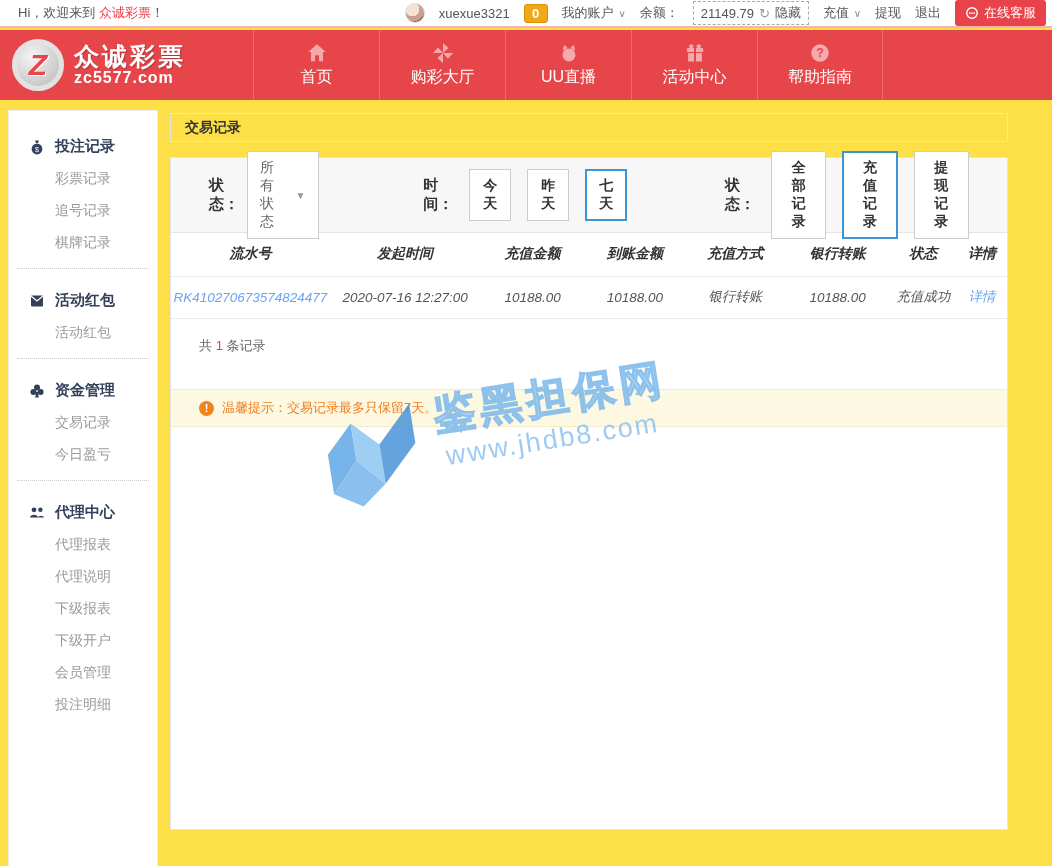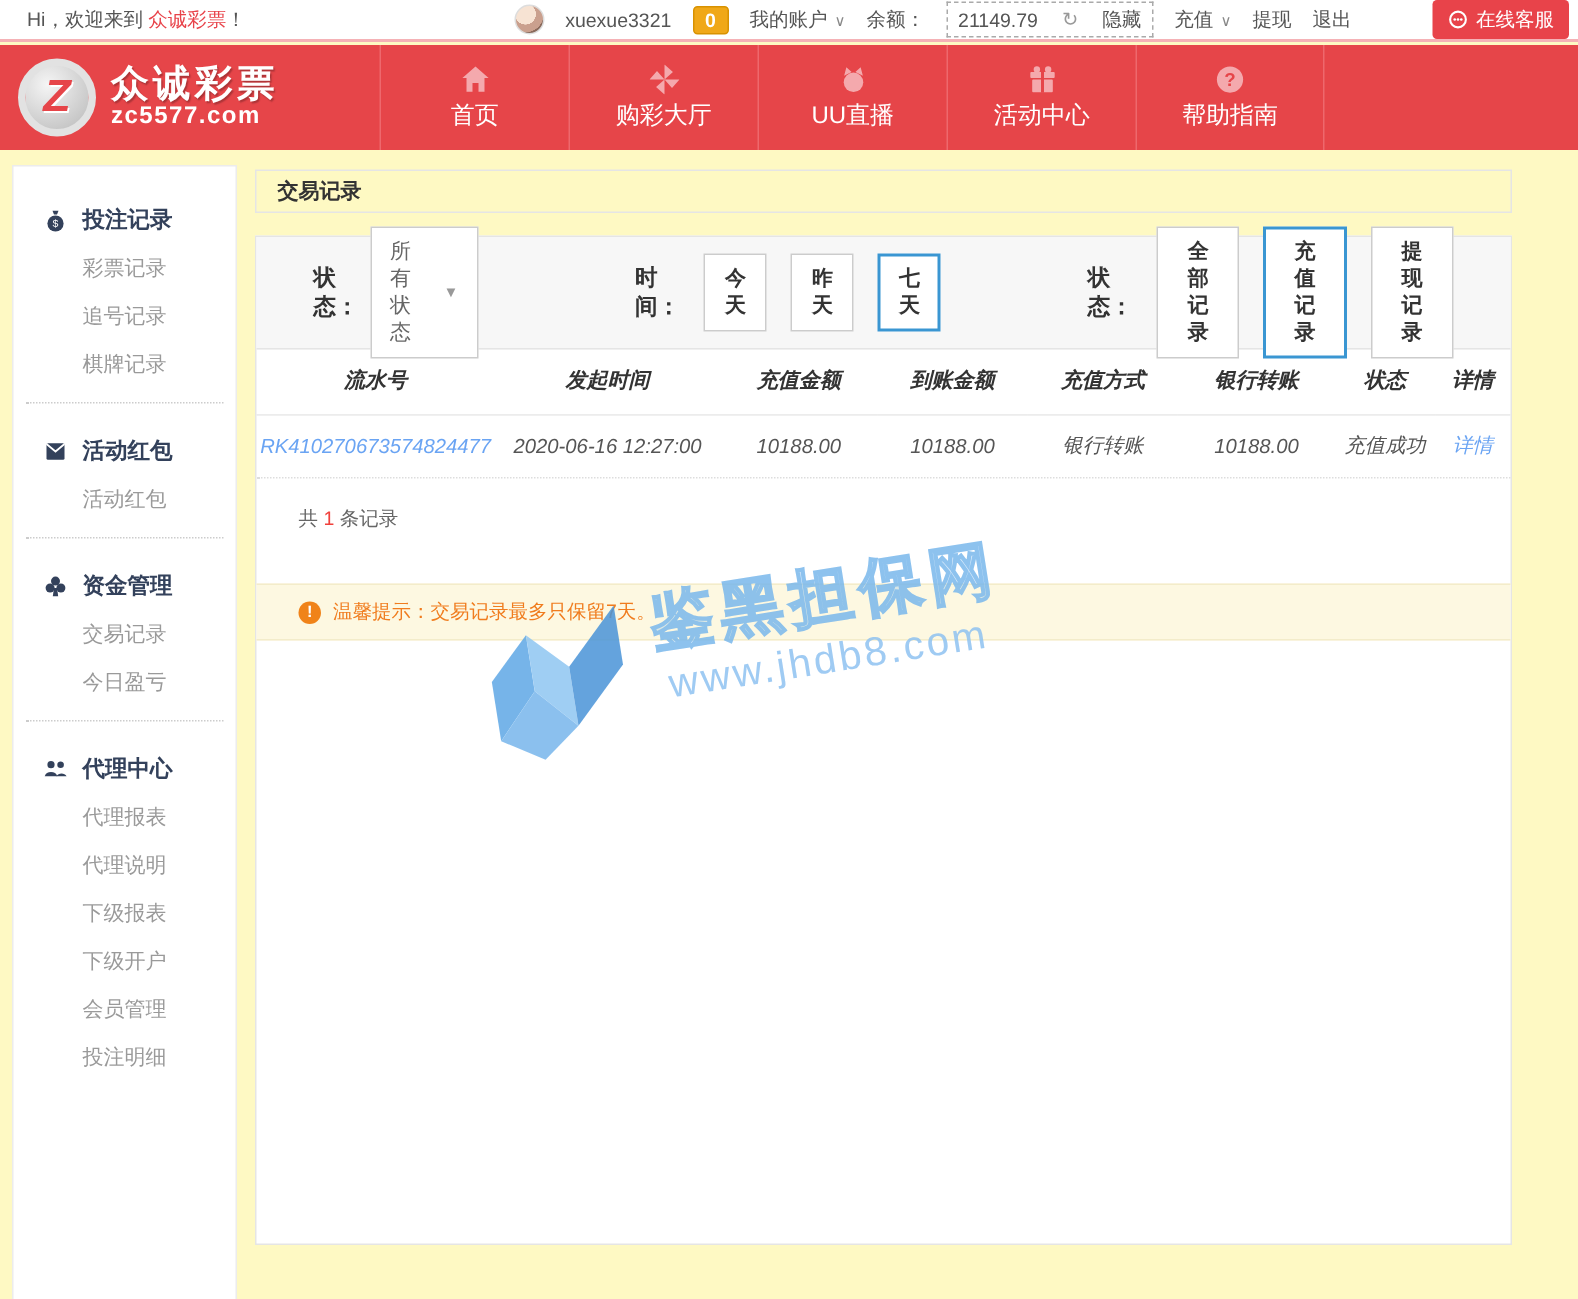--- a/index.html
+++ b/index.html
@@ -1,36 +1,36 @@
 <!DOCTYPE html>
 <html><head>
 <meta charset="utf-8">
 <style>
   * { margin:0; padding:0; box-sizing:border-box; }
   html,body { background:#fff; }
   body { font-family:"Liberation Sans","DejaVu Sans",sans-serif; }
-  .page { position:relative; width:1052px; height:866px; background:#fef9c3; overflow:hidden; }
+  .page { position:relative; width:1052px; height:866px; background:#fde047; overflow:hidden; }
 
   
   .topbar { position:absolute; left:0; top:0; width:1052px; height:28px;
     display:flex; align-items:center; justify-content:space-between;
     background:#fff; border-bottom:2px solid #f5b2b6; font-size:13px; color:#555; }
   .topbar-left { padding-left:18px; white-space:nowrap; }
   .brand-red { color:#e8434a; }
   .topbar-right { display:flex; align-items:center; gap:14px; padding-right:6px; white-space:nowrap; }
   .avatar { width:20px; height:20px; border-radius:50%;
     background:radial-gradient(circle at 35% 30%, #f7e3d3 0 40%, #caa08e 41% 70%, #8a6a5c 71%); border:1px solid #ddd; }
   .badge { display:inline-block; min-width:24px; padding:1px 6px; text-align:center;
     background:#f0a818; border:1px solid #d89200; border-radius:3px; color:#fff; font-weight:bold; }
   .caret { font-size:10px; color:#888; margin-left:2px; }
-  .balance-box { display:inline-flex; align-items:center; gap:16px; border:1px dashed #aaa;
+  .balance-box { display:inline-flex; align-items:center; gap:5px; border:1px dashed #aaa;
     padding:2px 7px; color:#555; }
   .refresh { color:#999; font-size:13px; }
   .cs-btn { display:inline-flex; align-items:center; gap:5px; background:#e8434a; color:#fff;
-    padding:4px 10px; border-radius:3px; font-size:13px;margin-left:40px; }
+    padding:4px 10px; border-radius:3px; font-size:13px; }
 
   
   .nav { position:absolute; left:0; top:30px; width:1052px; height:70px; background:#e64549; display:flex; }
   .logo { display:flex; align-items:center; gap:10px; width:253px; padding-left:12px; }
   .logo-circle { width:52px; height:52px; border-radius:50%; border:5px solid #e2e2e2;
     background:radial-gradient(circle at 35% 30%, #f5f5f5, #b9b9b9); display:flex; align-items:center; justify-content:center; }
   .logo-z { font-size:30px; font-weight:bold; font-style:italic; color:#e64549; text-shadow:1px 1px 0 #fff; }
   .logo-texts { display:flex; flex-direction:column; }
   .logo-title { color:#fff; font-size:25px; font-weight:bold; letter-spacing:3px; line-height:26px;
     text-shadow:1px 1px 1px rgba(0,0,0,.25); }
@@ -293,21 +293,21 @@
           <th>到账金额</th>
           <th>充值方式</th>
           <th>银行转账</th>
           <th>状态</th>
           <th>详情</th>
         </tr>
       </thead>
       <tbody>
         <tr>
           <td><span class="link">RK410270673574824477</span></td>
-          <td>2020-06-16 12:27:00</td>
+          <td>2020-07-16 12:27:00</td>
           <td>10188.00</td>
           <td>10188.00</td>
           <td>银行转账</td>
           <td>10188.00</td>
           <td>充值成功</td>
           <td><span class="link">详情</span></td>
         </tr>
       </tbody>
     </table>
 

